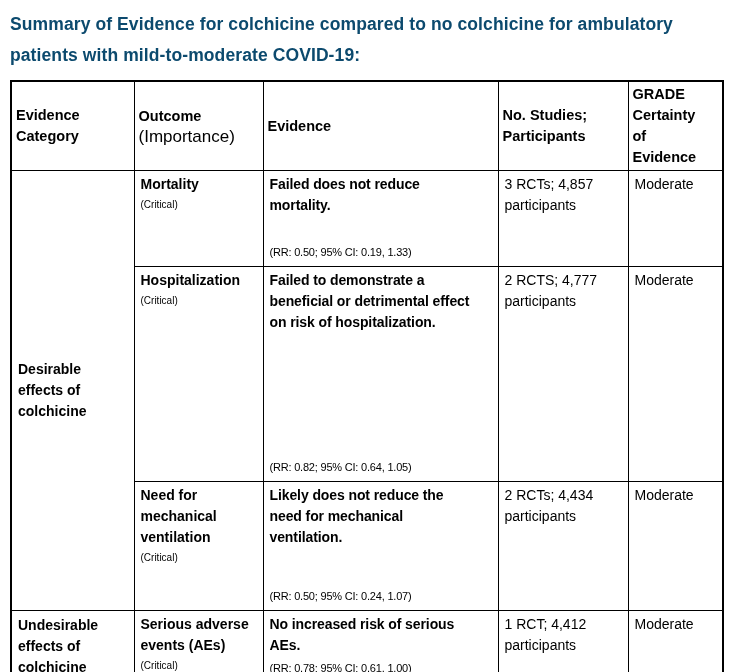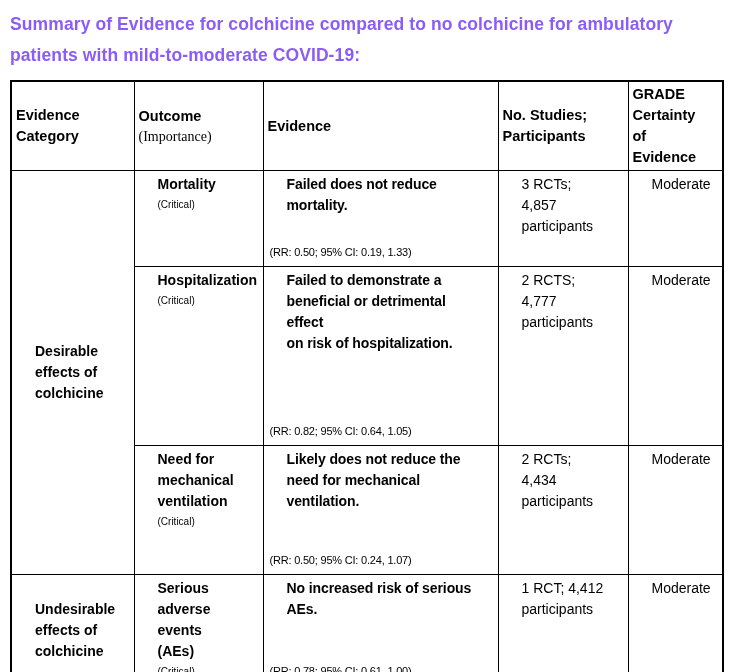--- a/index.html
+++ b/index.html
@@ -9,21 +9,21 @@
     height: 672px;
     background: #ffffff;
     overflow: hidden;
     font-family: "Liberation Sans", sans-serif;
     color: #000000;
   }
   .page-title {
     padding: 9px 10px 0 10px;
     font-size: 17.5px;
     font-weight: bold;
-    color: #8b5cf6;
+    color: #0c4a6e;
     line-height: 31px;
     letter-spacing: 0.1px;
     white-space: pre-line;
   }
   table.evidence-table {
     border-collapse: collapse;
     table-layout: fixed;
     margin: 9px 10px 0 10px;
     border: 2px solid #000000;
     width: 712px;
@@ -34,36 +34,35 @@
   }
   th {
     font-size: 14.5px;
     font-weight: bold;
     text-align: left;
     vertical-align: middle;
     line-height: 21px;
     padding: 2px 4px;
   }
   .hdr-sub {
-    font-size: 14px;
+    font-size: 17px;
     font-weight: normal;
     line-height: 20px;
-    font-family: Liberation Serif, serif;
   }
   td {
     vertical-align: top;
     text-align: left;
-    padding: 3px 23px;
+    padding: 3px 6px;
     font-size: 14px;
     line-height: 21px;
   }
   .ml { white-space: pre-line; }
   tr.header-row { height: 86px; }
   tr.r1 { height: 96px; }
-  tr.r2 { height: 179px; }
+  tr.r2 { height: 215px; }
   tr.r3 { height: 129px; }
   tr.r4 { height: 72px; }
   td.cat-cell {
     vertical-align: middle;
     font-weight: bold;
   }
   .outcome-name { font-weight: bold; }
   .importance { font-size: 10px; line-height: 20px; }
   td.evidence-cell { position: relative; }
   .ev-main {

